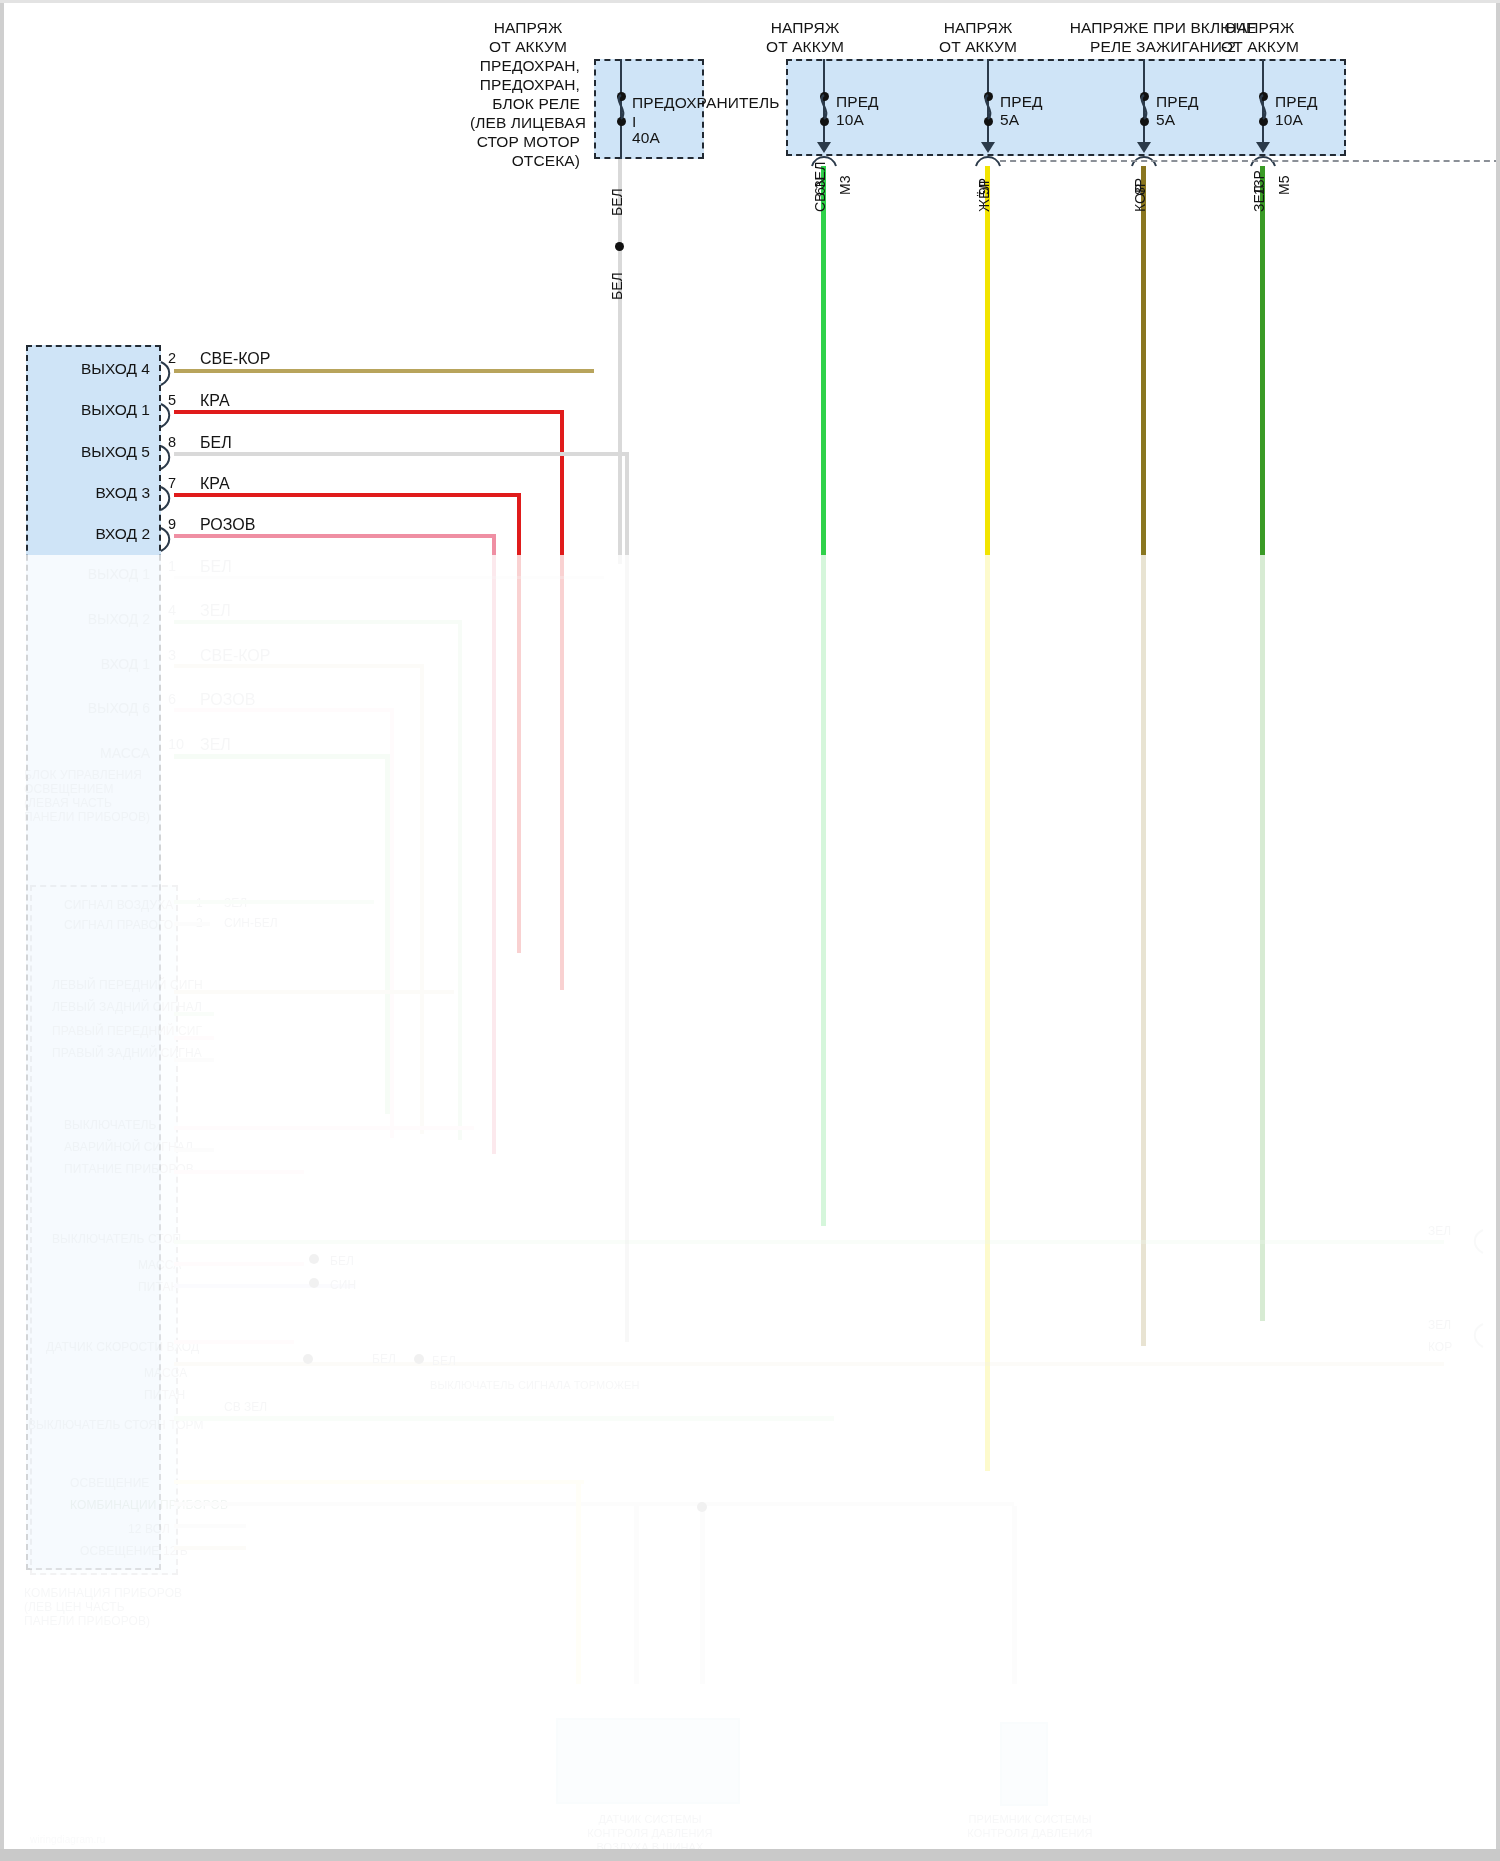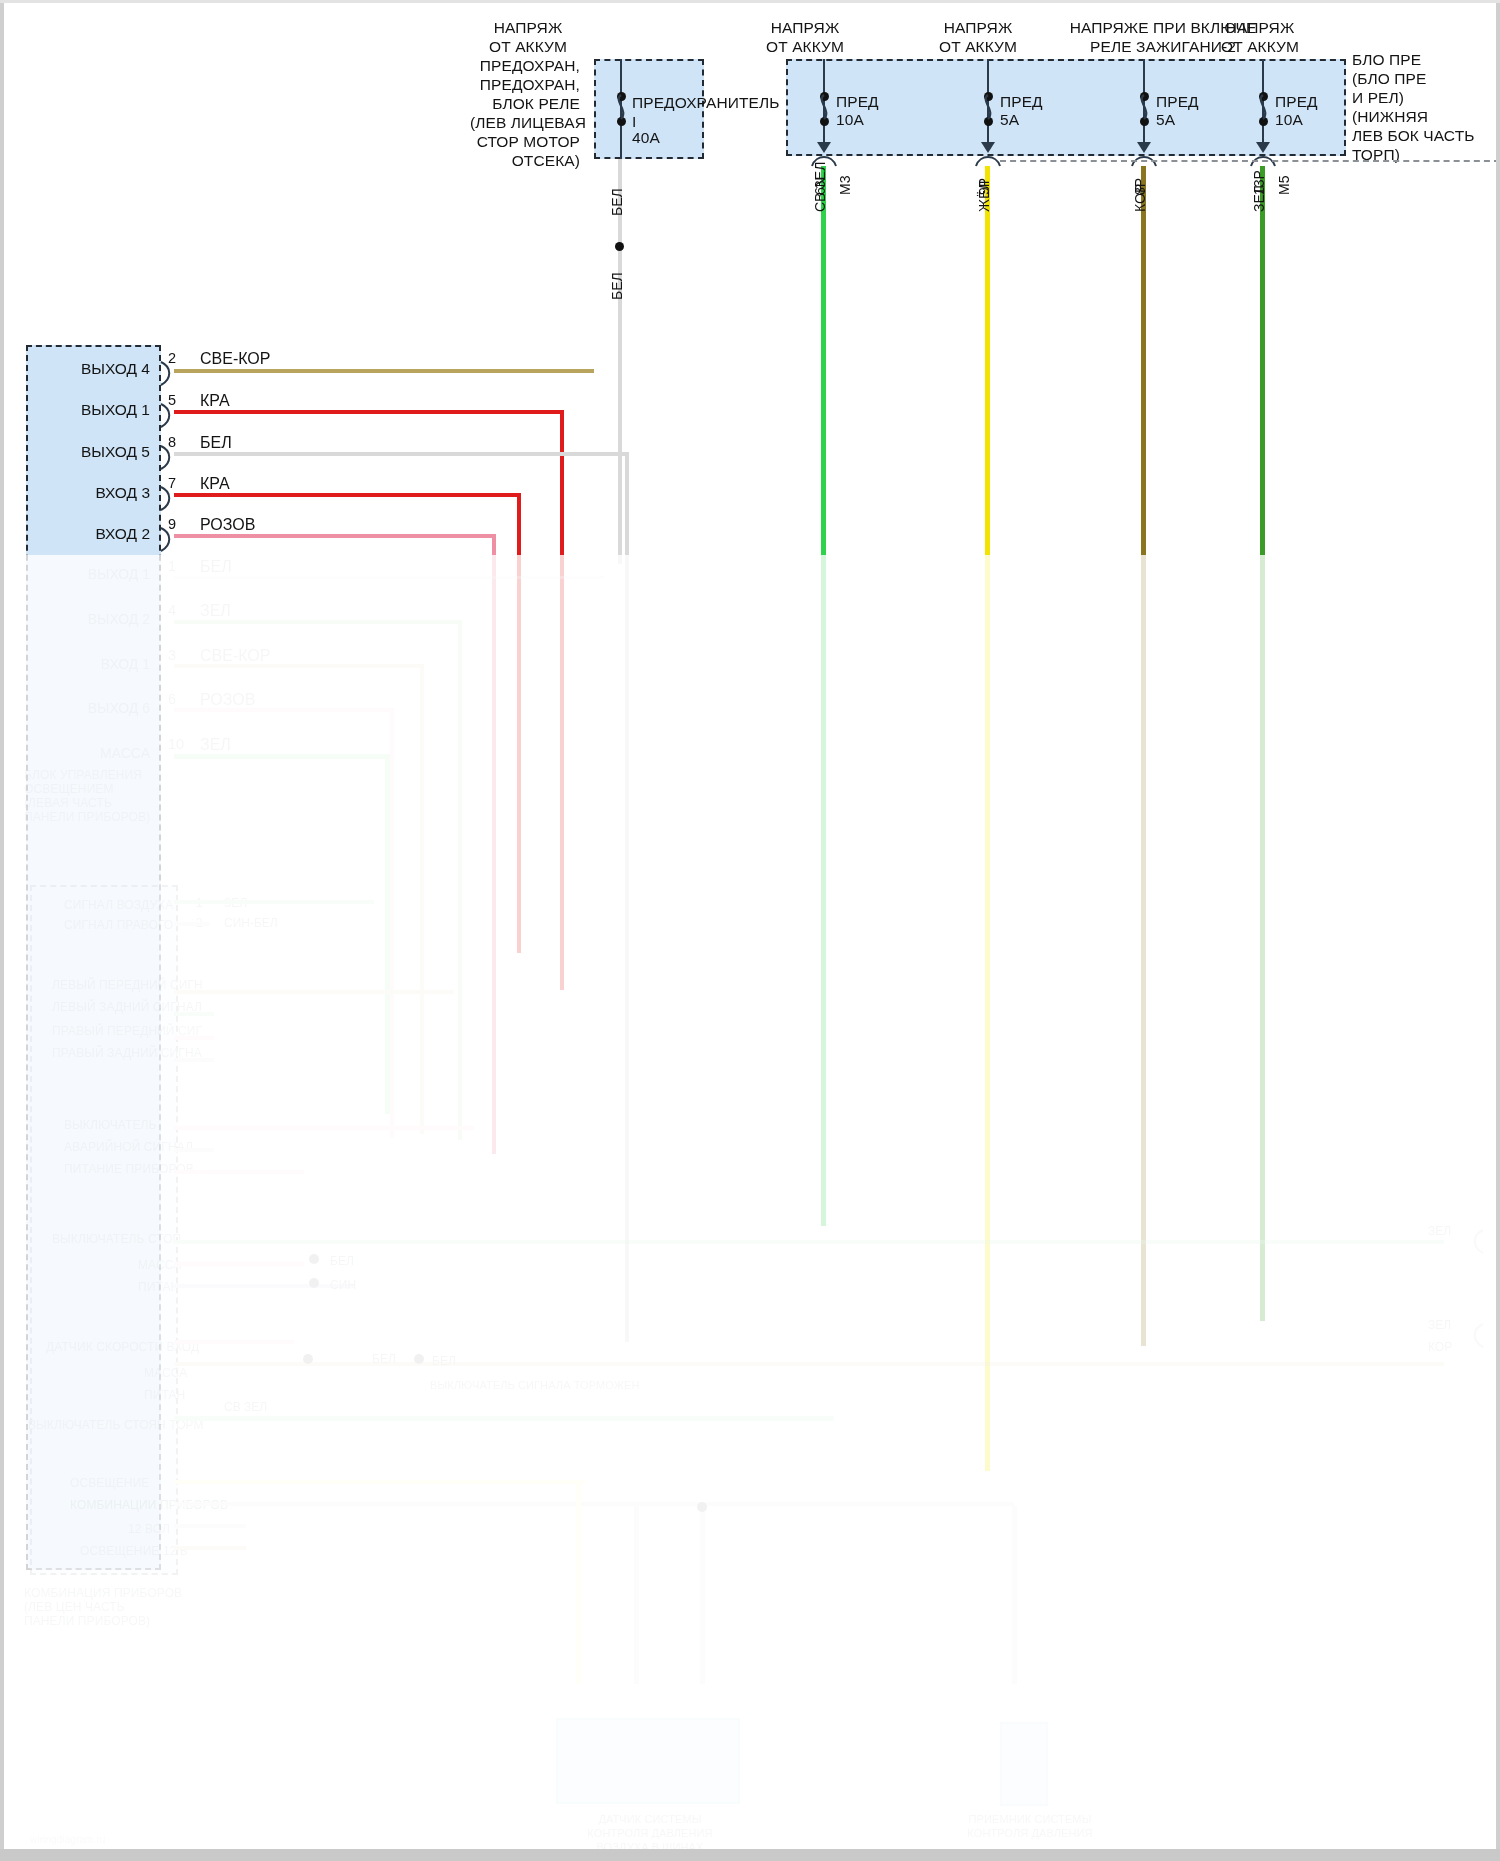--- a/index.html
+++ b/index.html
@@ -113,26 +113,20 @@
   <div class="txt" style="left:632px;top:112px;">I</div>
   <div class="txt" style="left:632px;top:128px;">40A</div>
 
   <div class="wire" style="left:618px;top:159px;width:4px;height:405px;background:#d9d9d9;"></div>
   <div class="vtxt" style="left:610px;top:216px;">БЕЛ</div>
   <div class="dot" style="left:615px;top:242px;"></div>
   <div class="vtxt" style="left:610px;top:300px;">БЕЛ</div>
 
   <div class="fusebox" style="left:786px;top:59px;width:560px;height:97px;"></div>
 
-  <div class="txt" style="left:1352px;top:50px;">БЛО ПРЕ
-(БЛО ПРЕ
-И РЕЛ)
-(НИЖНЯЯ
-ЛЕВ БОК ЧАСТЬ
-ТОРП)</div>
 
   <div class="vline" style="left:823px;top:59px;height:86px;"></div>
   <div class="dot" style="left:820px;top:92px;"></div>
   <div class="dot" style="left:820px;top:117px;"></div>
   <svg class="fusesym" style="left:814px;top:93px;" width="20" height="30">
     <path d="M10 2 C 2 7, 18 18, 10 26" stroke="#2b3a4a" stroke-width="2.2" fill="none"></path>
   </svg>
   <div class="arrow" style="left:817px;top:142px;"></div>
   <div class="txt" style="left:836px;top:92px;">ПРЕД</div>
   <div class="txt" style="left:836px;top:110px;">10A</div>

